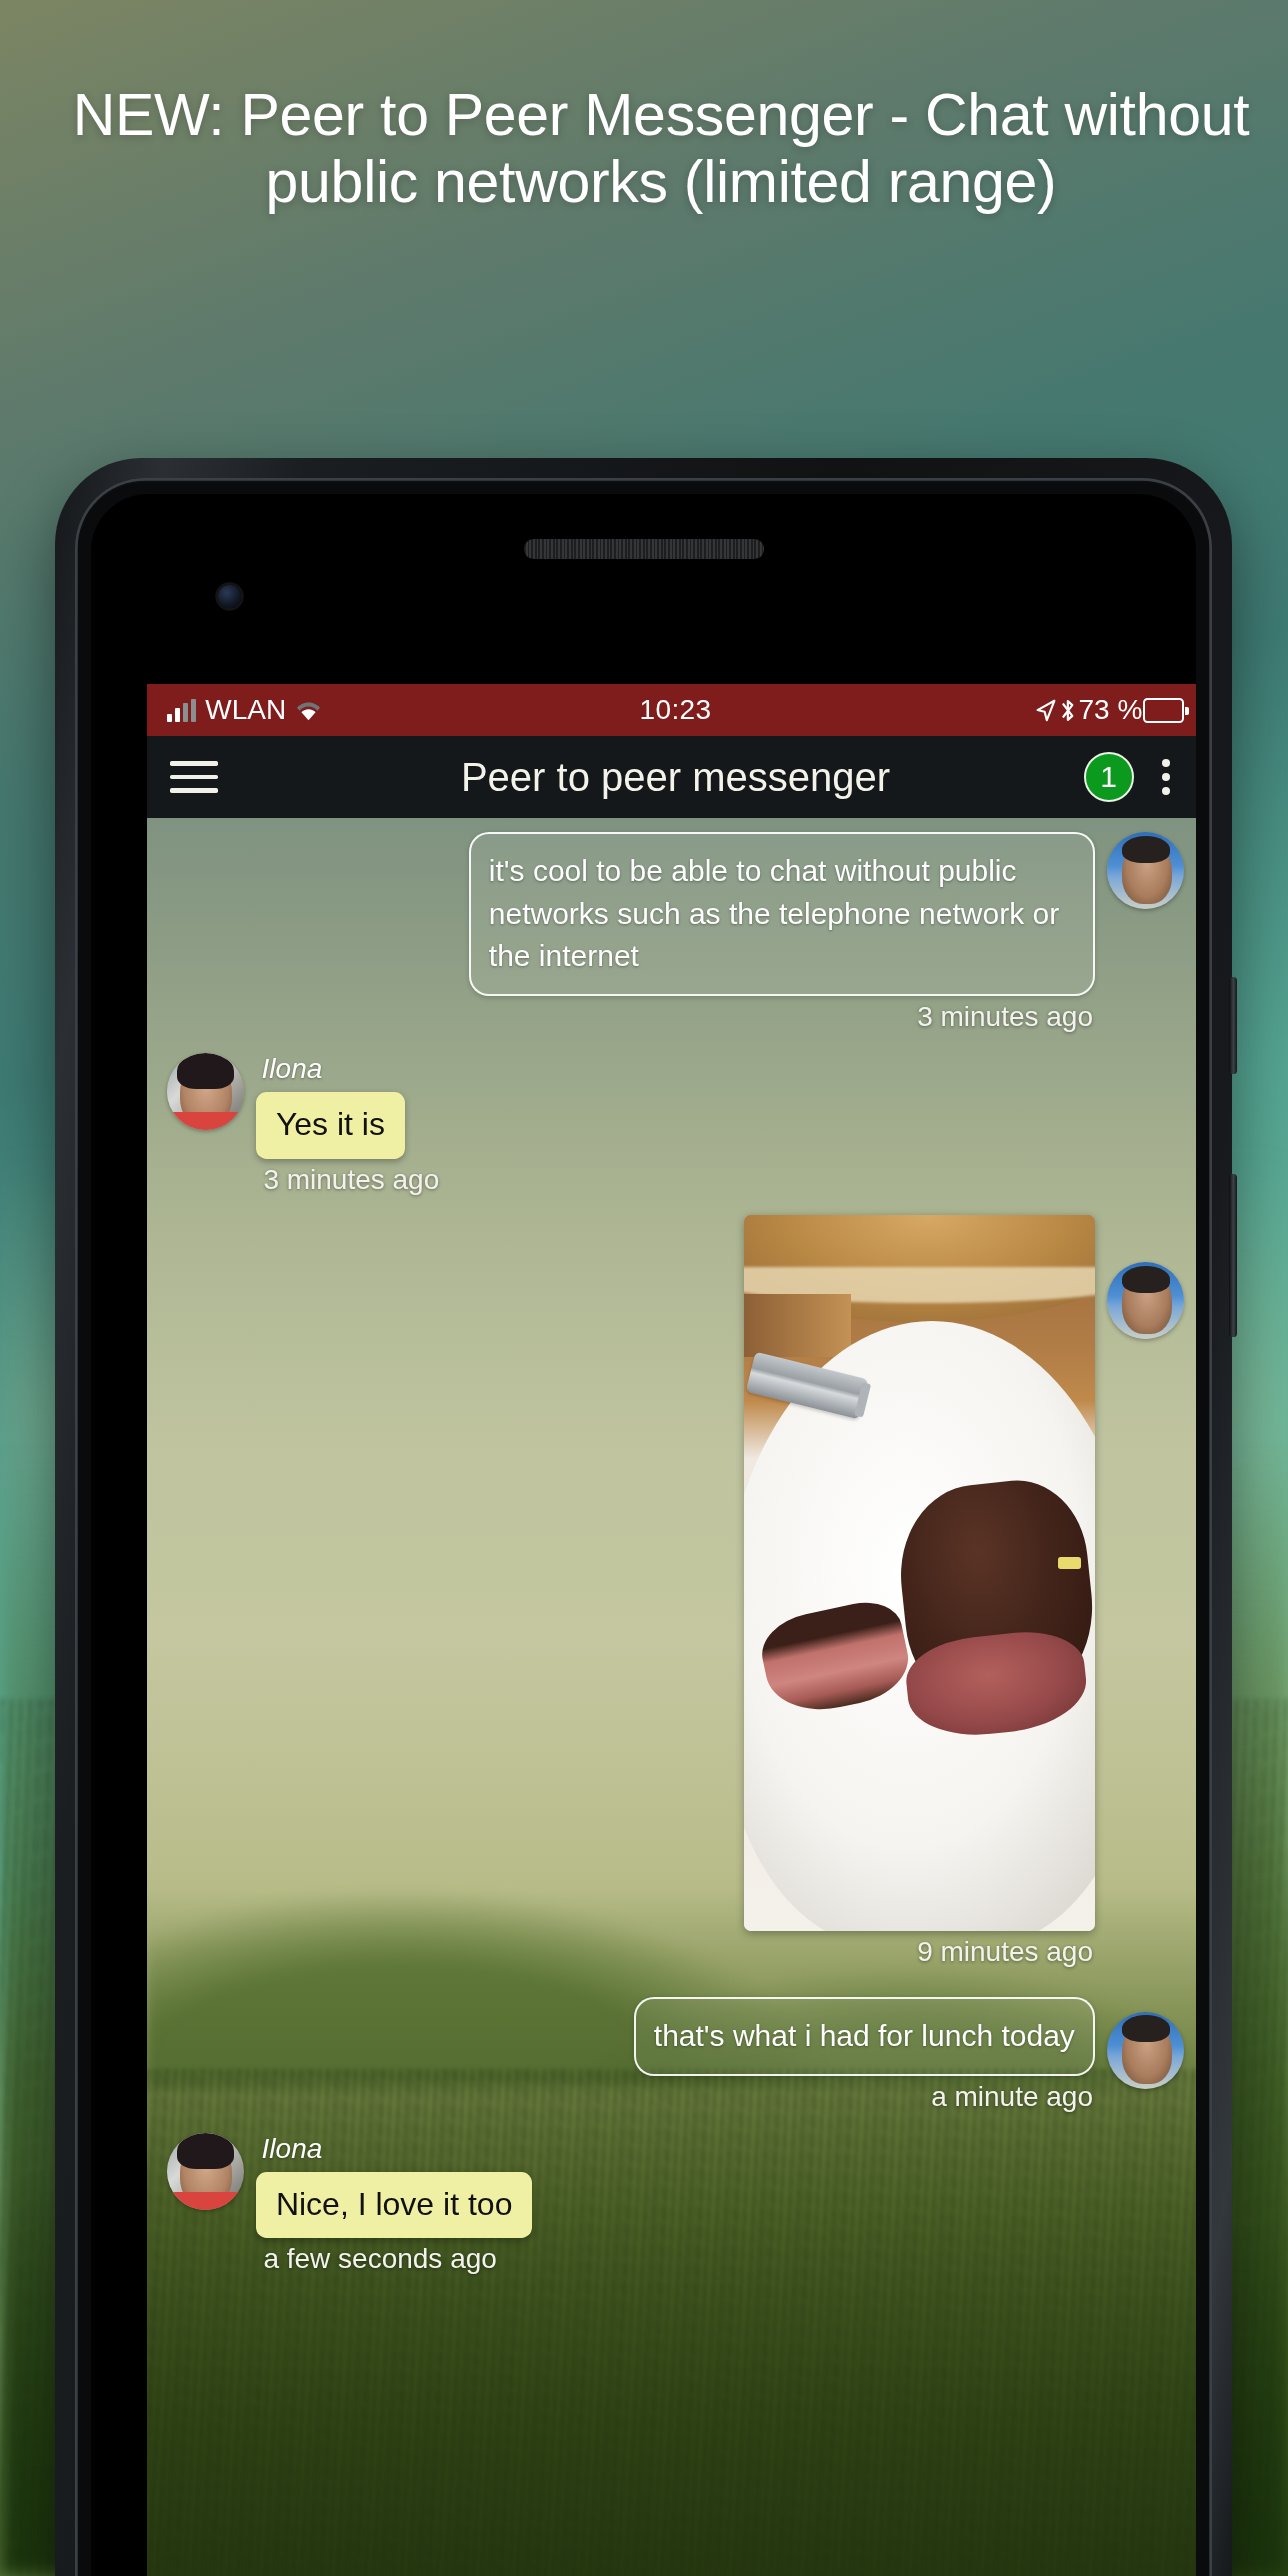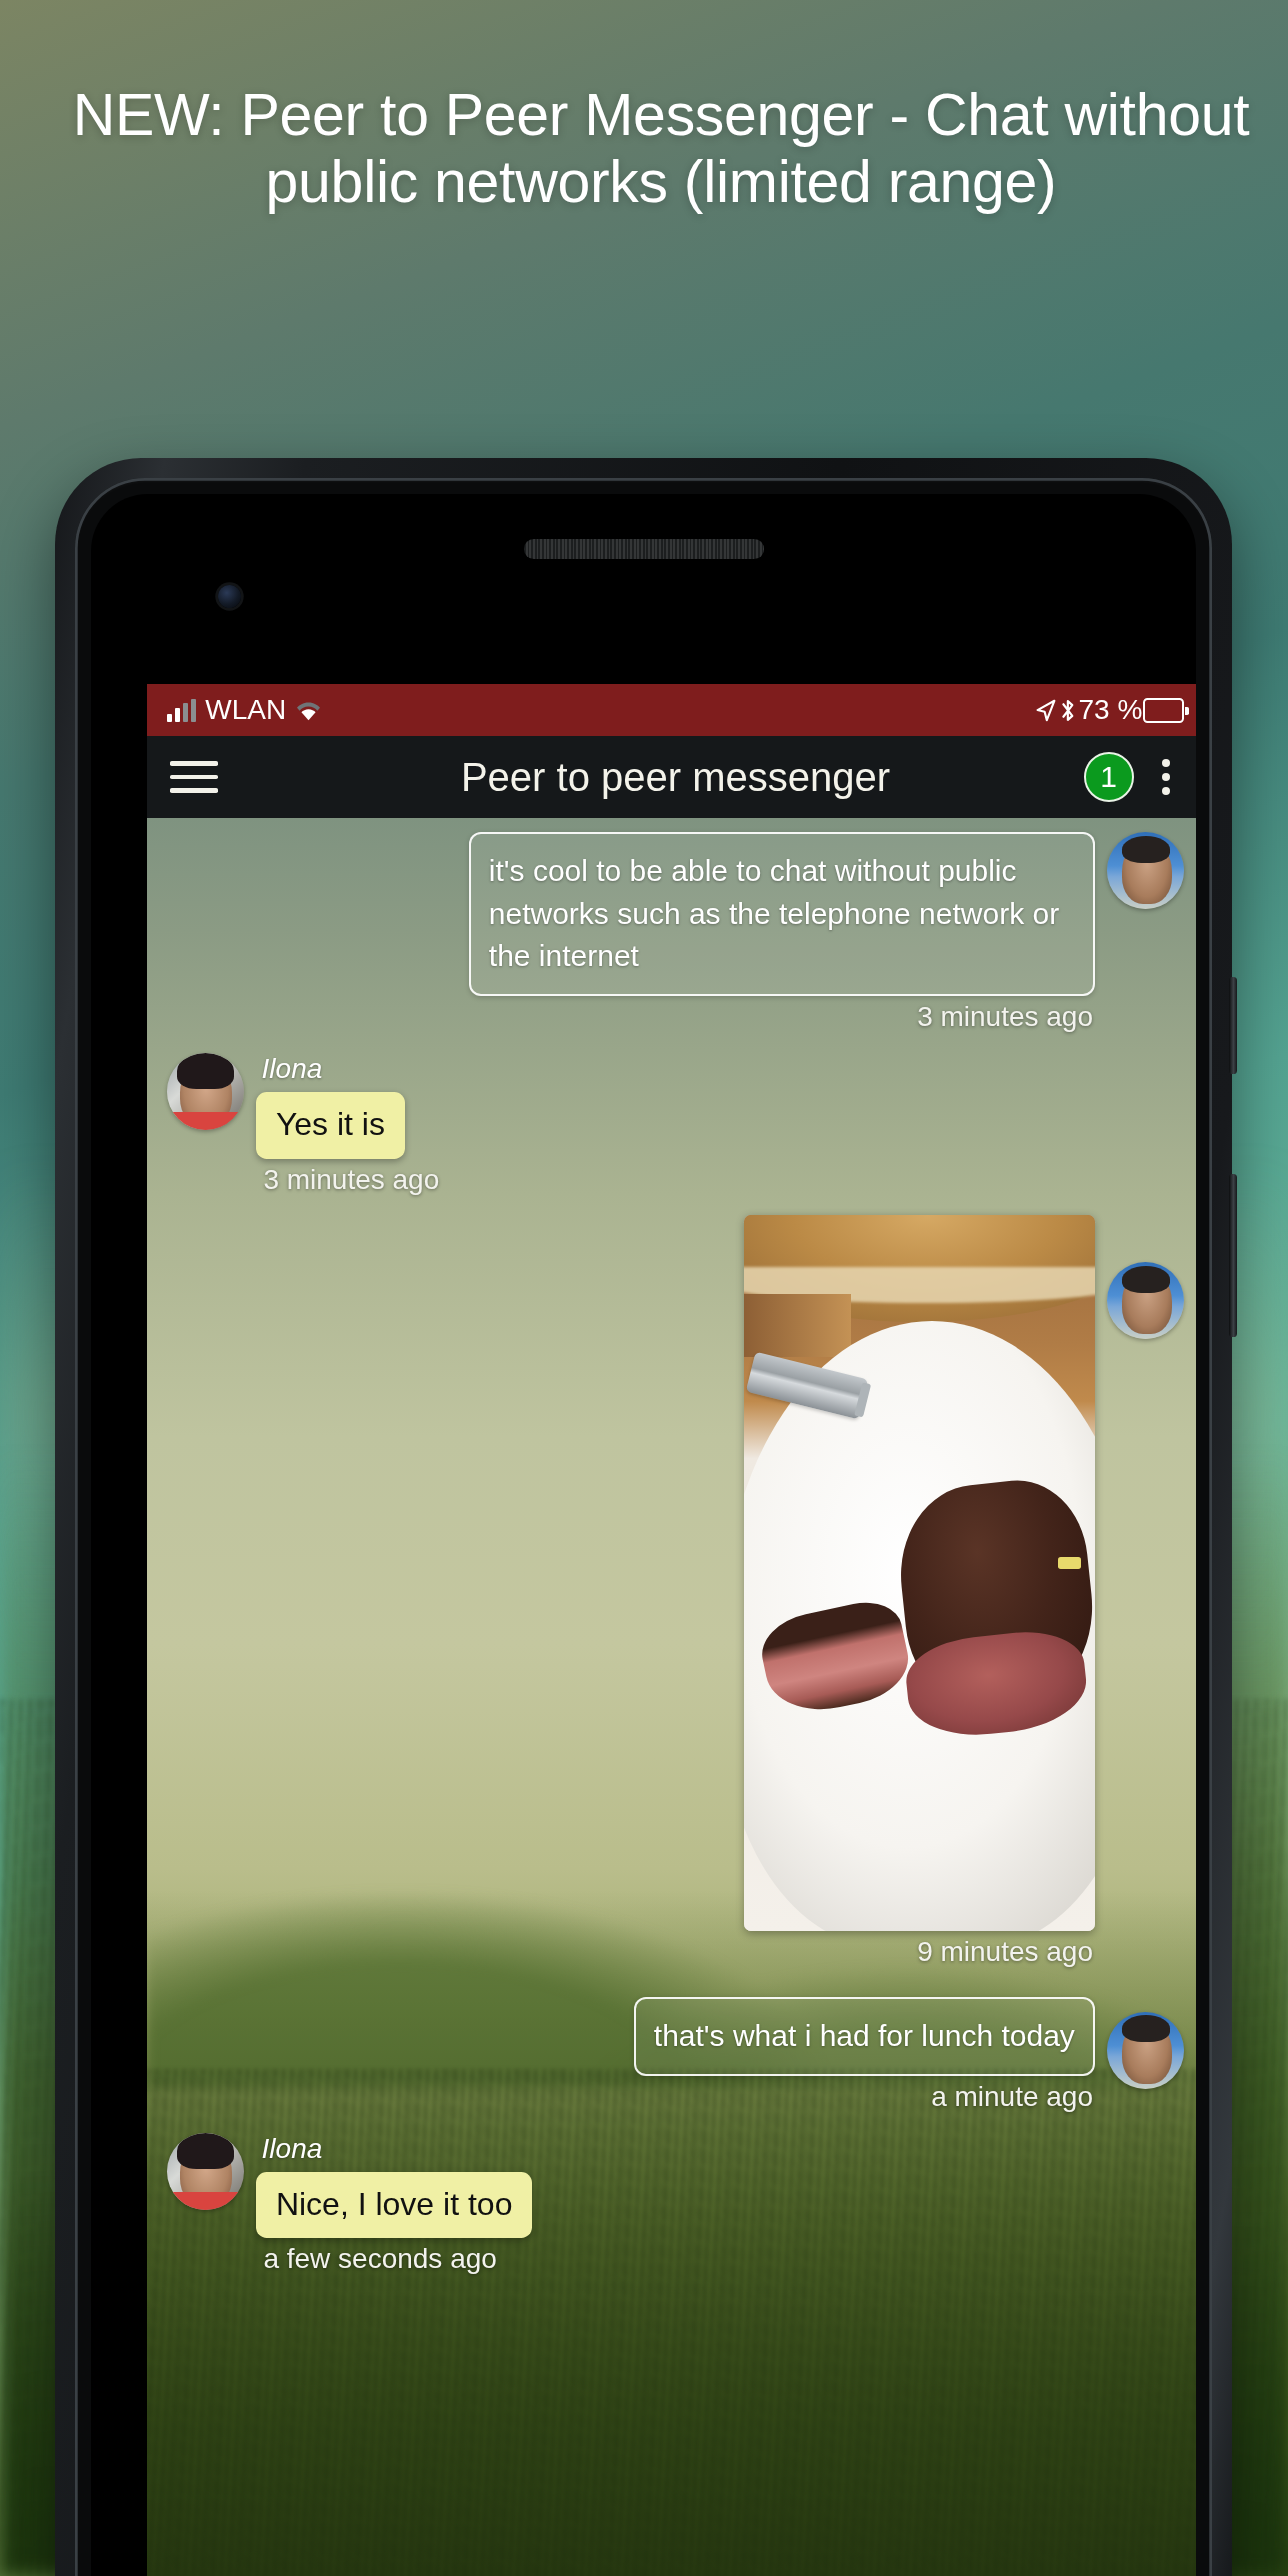--- a/index.html
+++ b/index.html
@@ -270,21 +270,21 @@
     background: #20181a;
   }
   .avatar-ilona .shirt {
     position: absolute; left: 0; bottom: 0; width: 100%; height: 18px;
     background: #d9443f;
   }
 
   .bubble-out {
     max-width: 626px;
     border: 2.7px solid rgba(255,255,255,.92);
-    border-radius: 12px;
+    border-radius: 20px;
     background: rgba(255,255,255,.07);
     color: #ffffff;
     font-size: 30px;
     line-height: 1.42;
     padding: 16px 18px;
     text-shadow: 0 0.9px 2.7px rgba(0,0,0,.35);
     box-shadow: 0 1.8px 5.4px rgba(0,0,0,.18);
   }
   .bubble-in {
     max-width: 572px;
@@ -406,20 +406,21 @@
                 <i></i>
                 <i></i>
             </span>
             <span>WLAN</span>
             <svg width="27" height="23" viewBox="0 0 30 26">
               <path d="M15 4 C9 4 4.5 7 2 10 L5 13.2 C7 10.8 10.6 8.6 15 8.6 C19.4 8.6 23 10.8 25 13.2 L28 10 C25.5 7 21 4 15 4 Z" fill="#6f7477"></path>
               <path d="M15 11.5 C11.6 11.5 8.8 13 7 15 L15 24 L23 15 C21.2 13 18.4 11.5 15 11.5 Z" fill="#ffffff"></path>
             </svg>
           </div>
 
+          <div id="sb-center">10:23</div>
 
           <div id="sb-right">
             <svg width="23" height="25" viewBox="0 0 26 28">
               <path d="M23 3 L4 13.5 L12 15.5 L14.5 25 Z" fill="none" stroke="#ffffff" stroke-width="2.4" stroke-linejoin="round"></path>
             </svg>
             <svg width="19.7" height="27" viewBox="0 0 22 30">
               <path d="M6 8 L16 21 L11 25.5 L11 4.5 L16 9 L6 22" fill="none" stroke="#ffffff" stroke-width="2.4" stroke-linejoin="round" stroke-linecap="round"></path>
             </svg>
             <span>73 %</span>
             <span id="battery-shape">

